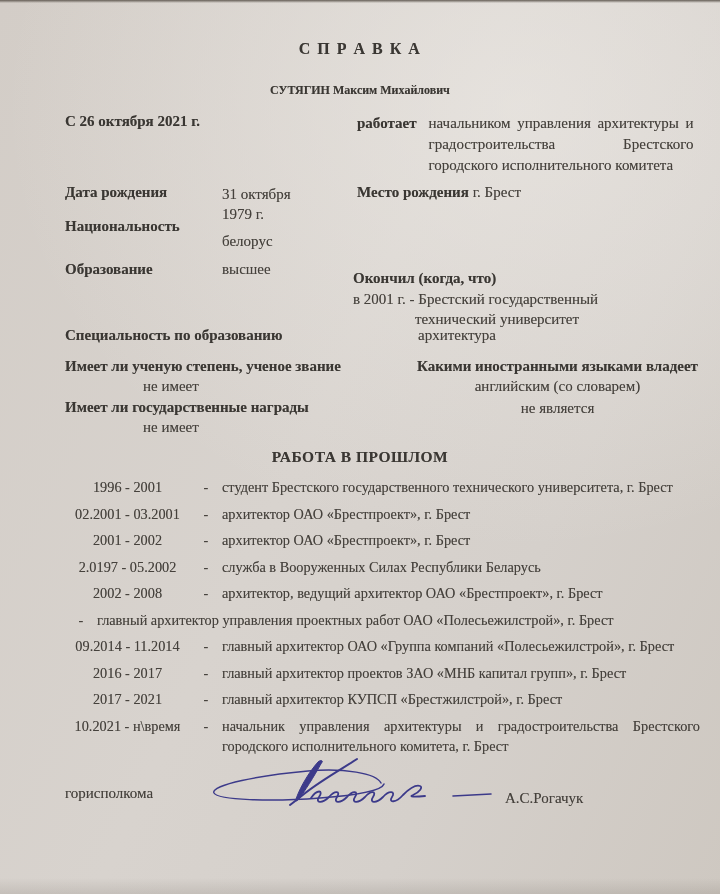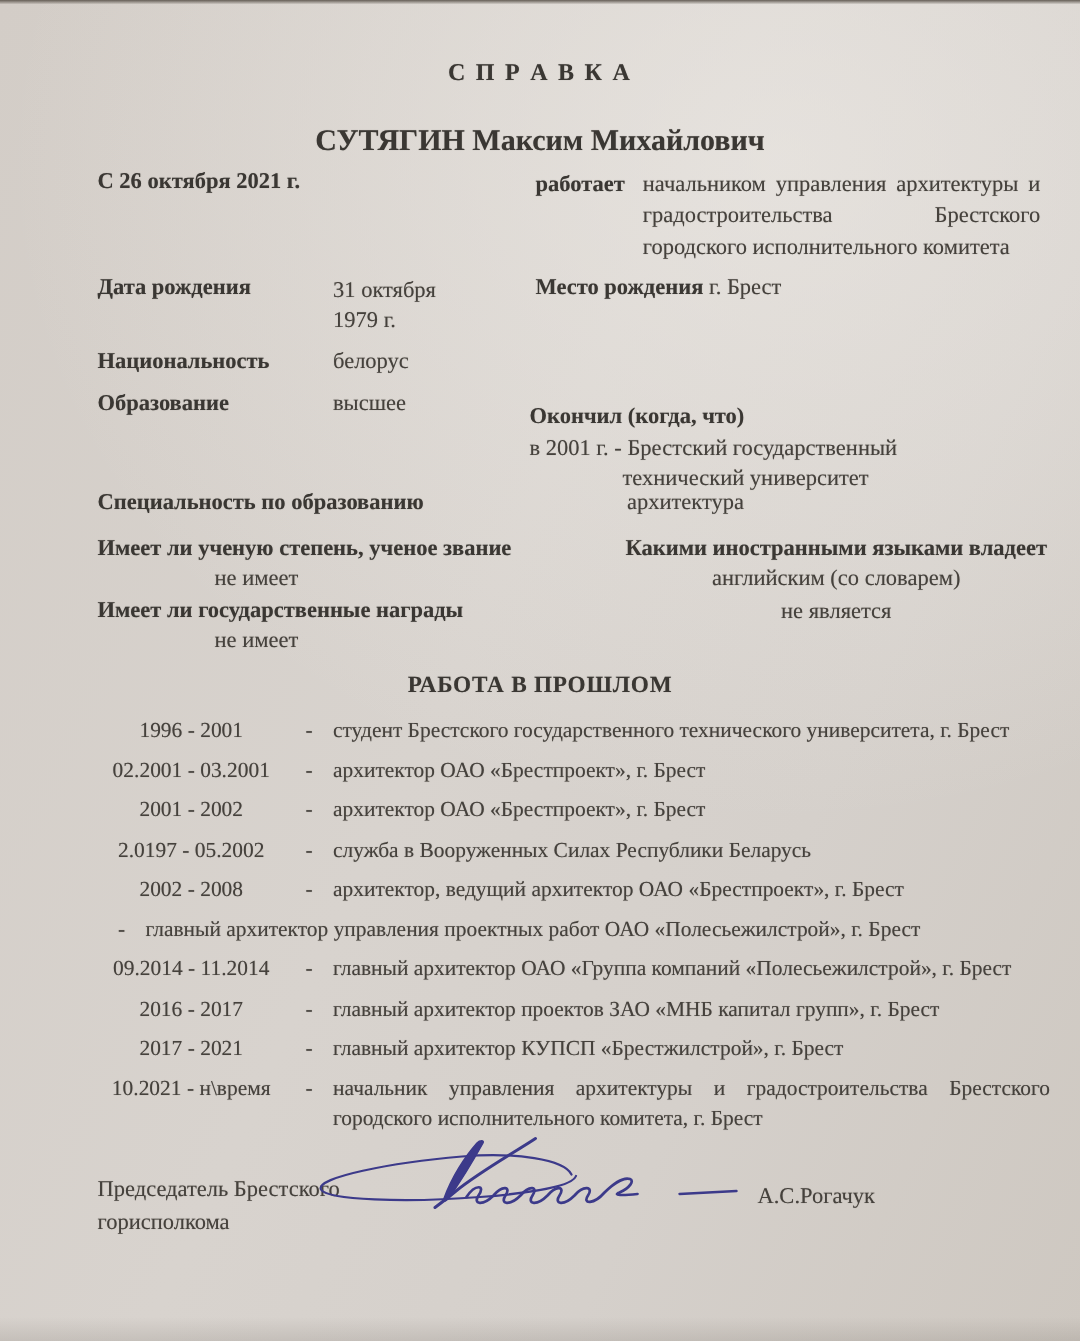--- a/index.html
+++ b/index.html
@@ -15,21 +15,21 @@
     background:
       linear-gradient(180deg, rgba(95,88,80,.95) 0px, rgba(95,88,80,0) 3px),
       linear-gradient(0deg, rgba(100,92,84,.16) 0px, rgba(100,92,84,0) 16px),
       radial-gradient(130% 90% at 72% 12%, rgba(241,238,234,.55) 0%, rgba(241,238,234,0) 55%),
       linear-gradient(115deg, #d3cdc7 0%, #d8d3ce 45%, #d5d0cb 70%, #cec8c1 100%);
   }
   .abs { position:absolute; }
   .b { font-weight:bold; color:#3a3733; }
   .center { left:0; right:0; text-align:center; }
   .title { top:40px; font-size:16px; letter-spacing:1.5px; }
-  .name  { top:83px; font-size:20px; }
+  .name  { top:83px; font-size:12px; }
 
   .since { left:65px; top:113px; }
   .since .lead { font-weight:bold; color:#3a3733; }
   .works { left:357px; top:113px; width:340px; display:flex; line-height:21px; }
   .works .wlabel { flex:none; margin-right:12px; }
   .works .wtext  { width:265px; text-align:justify; text-align-last:left; }
 
   .lbl-col { left:65px; }
   .val-col { left:222px; }
   .row-birth-val { top:184px; width:100px; line-height:20px; }
@@ -72,21 +72,21 @@
     <span class="wtext">начальником управления архитектуры и градостроительства Брестского городского исполнительного комитета</span>
   </div>
 
   <div class="abs lbl-col b" style="top:184px">Дата рождения</div>
   <div class="abs val-col row-birth-val">31 октября 1979 г.</div>
   <div class="abs birthplace">
     <span class="b">Место рождения</span>
     <span>г. Брест</span>
   </div>
 
-  <div class="abs lbl-col b" style="top:233px">Национальность</div>
+  <div class="abs lbl-col b" style="top:218px">Национальность</div>
   <div class="abs val-col" style="top:233px">белорус</div>
 
   <div class="abs lbl-col b" style="top:261px">Образование</div>
   <div class="abs val-col" style="top:261px">высшее</div>
 
   <div class="abs grad">
     <div class="b">Окончил (когда, что)</div>
     <div>в 2001 г. - Брестский государственный</div>
     <div class="indent">технический университет</div>
   </div>
@@ -159,21 +159,20 @@
         <span class="wdesc">главный архитектор КУПСП «Брестжилстрой», г. Брест</span>
     </div>
     <div class="wrow">
       <span class="wperiod">10.2021 - н\время</span>
         <span class="wsep">-</span>
         <span class="wdesc">начальник управления архитектуры и градостроительства Брестского городского исполнительного комитета, г. Брест</span>
     </div>
   </div>
 
   <div class="abs signer">
-    <div>Председатель Брестского</div>
     <div>горисполкома</div>
   </div>
 
   <svg class="abs sig-svg" width="355" height="80" viewBox="0 0 355 80">
     <g fill="none" stroke="#3c3a8a" stroke-linecap="round" stroke-linejoin="round">
       <path stroke-width="1.5" d="M233 29 C 228 19, 196 14, 160 17 C 113 21, 62 31, 66 39 C 70 46, 122 48, 172 44 C 212 41, 234 36, 236 30"></path>
       <path stroke-width="2" d="M209 5 C 197 13, 172 27, 156 40 C 150 45, 146 48, 142 51"></path>
       <path stroke-width="1" fill="#3c3a8a" d="M174 8 C 169 17, 161 31, 151 45 C 149 47, 147 48, 148 45 C 153 31, 162 17, 170 8 C 172 6, 175 6, 174 8 Z"></path>
       <path stroke-width="1.8" d="M163 44 c 6 -9, 13 -8, 8 -1 c -4 6, 3 7, 10 0 c 6 -7, 12 -6, 8 0 c -4 6, 3 7, 10 0 c 6 -7, 12 -6, 8 0 c -4 6, 3 7, 10 0 c 6 -7, 12 -6, 8 0 c -4 6, 3 7, 10 0 c 6 -7, 13 -6, 9 0 c -4 6, 4 6, 11 -2 c 8 -8, 14 -10, 17 -9 c 3 1, 0 6, -7 9 c -5 2, 2 2, 12 1"></path>
       <path stroke-width="1.6" d="M305 42 L 343 40"></path>

